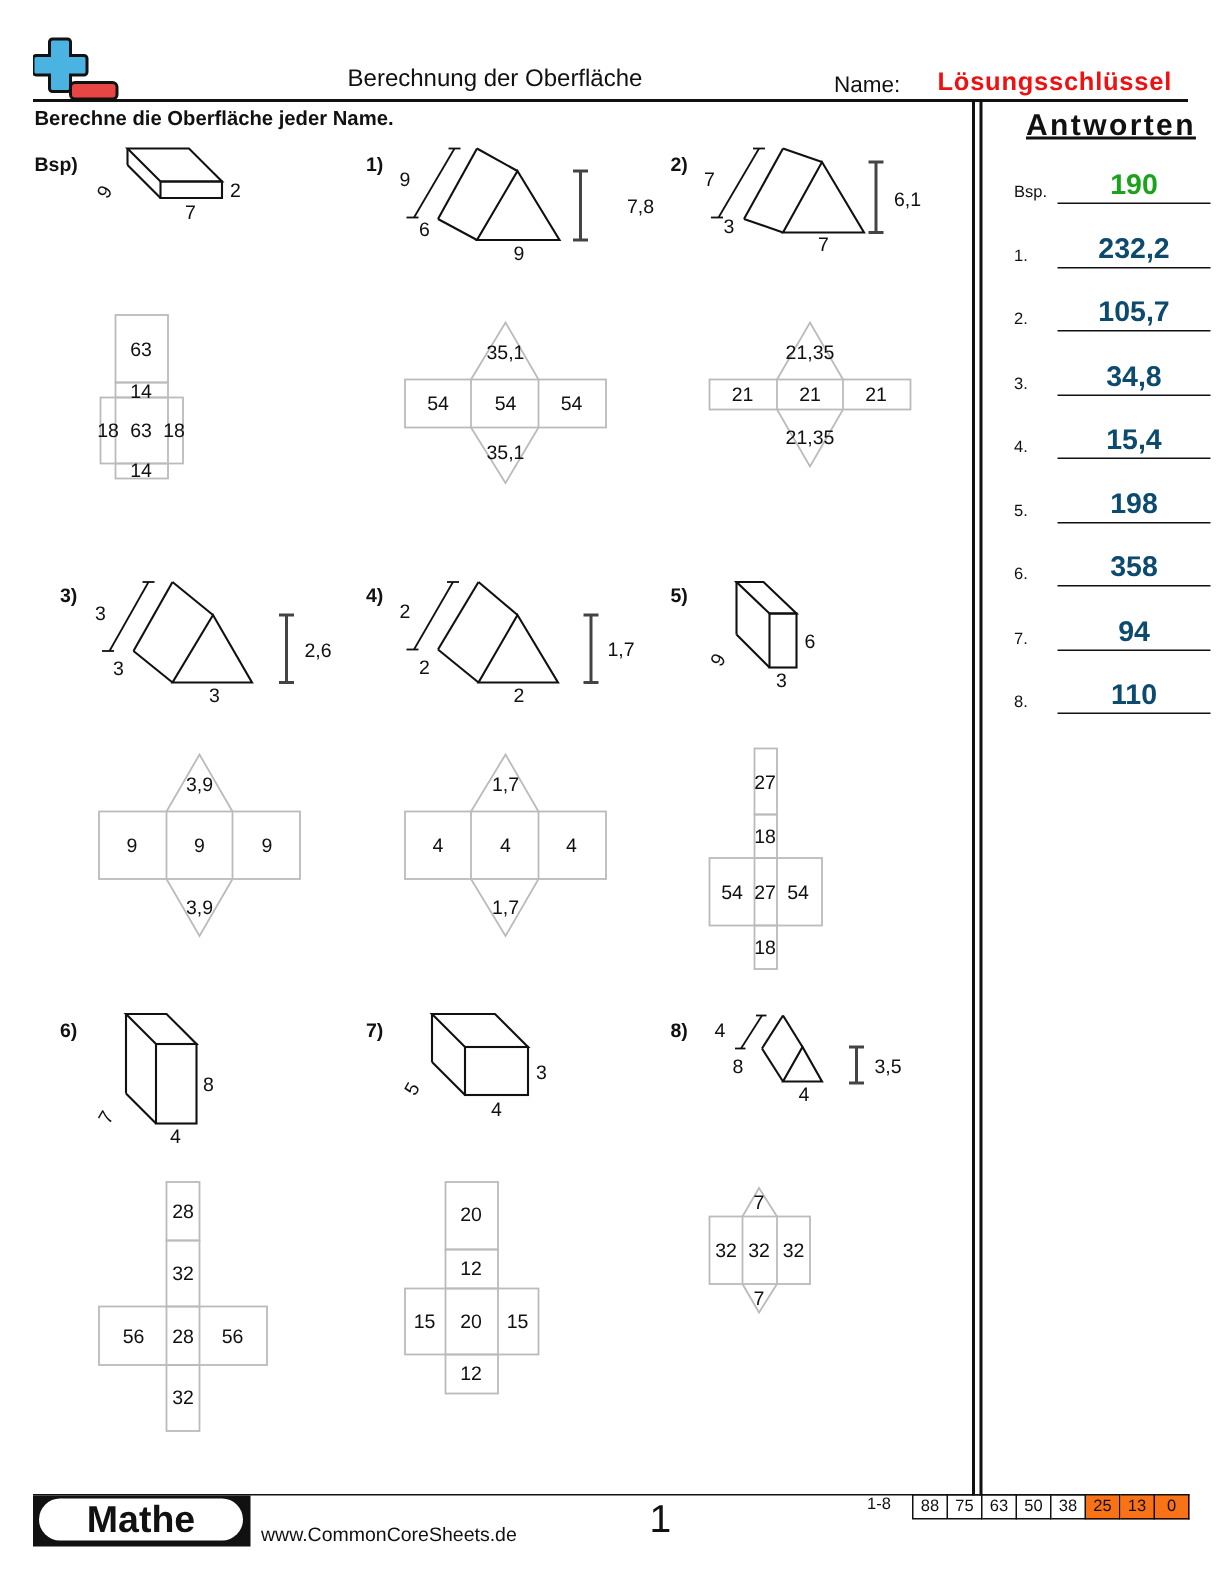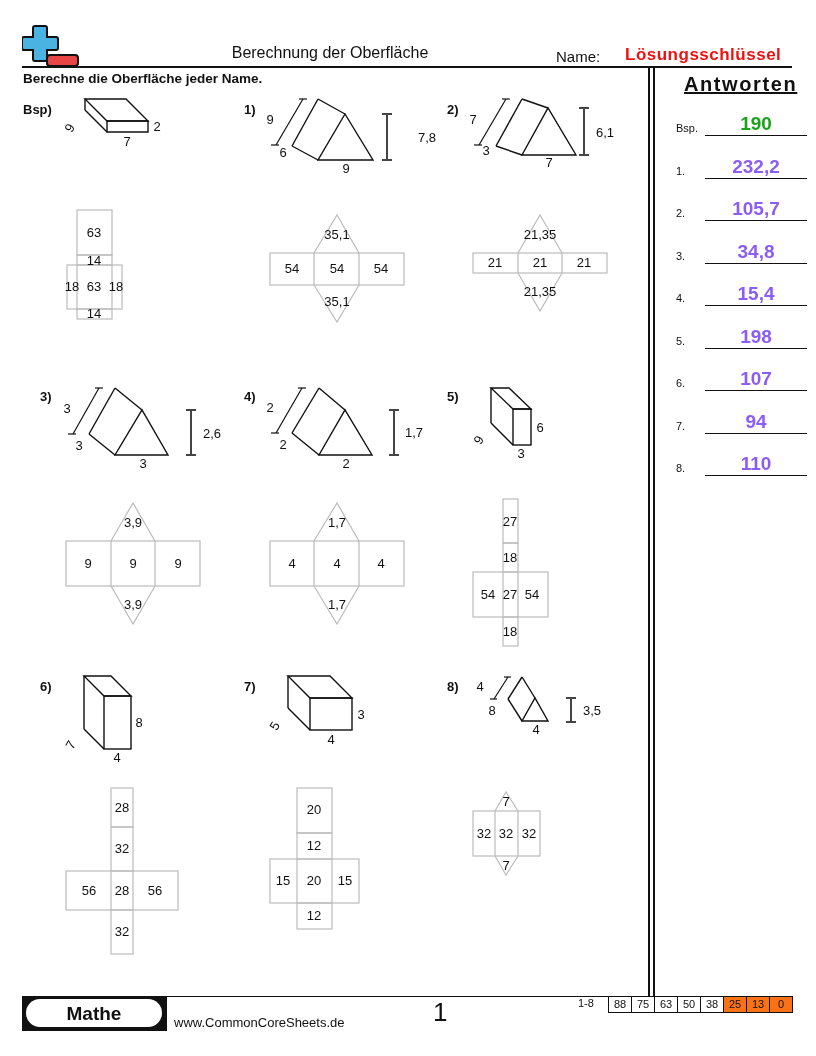--- a/index.html
+++ b/index.html
@@ -9,26 +9,26 @@
   .name-label { left:556px; top:48px; font-size:15px; }
   .name-value { left:625px; top:45px; font-size:17px; font-weight:bold; color:#ee1111; letter-spacing:0.5px; }
   .topline { left:22px; top:66px; width:770px; height:2px; background:#111; }
   .instr { left:23px; top:71px; font-size:13.5px; font-weight:bold; }
   .vline1 { left:648px; top:67px; width:2px; height:930px; background:#111; }
   .vline2 { left:653px; top:67px; width:2px; height:930px; background:#111; }
   .ans-head { left:684px; top:73px; font-size:20px; font-weight:bold; letter-spacing:1.6px; text-decoration:underline; }
   .ans-row { left:676px; width:135px; height:30px; }
   .ans-num { position:absolute; left:0; bottom:2px; font-size:11px; }
   .ans-line { position:absolute; left:29px; bottom:0; width:102px; height:1px; background:#111; }
-  .ans-val { position:absolute; left:29px; width:102px; bottom:1px; text-align:center; font-size:19px; font-weight:bold; color:#8b5cf6; }
+  .ans-val { position:absolute; left:29px; width:102px; bottom:1px; text-align:center; font-size:19px; font-weight:bold; color:#0c4a6e; }
   .ans-val.ex { color:#1aa31a; }
   .qlabel { font-size:13px; font-weight:bold; }
   .bottomline { left:22px; top:996px; width:770px; height:1px; background:#111; }
   .mathe-box { left:22px; top:997px; width:145px; height:34px; background:#111; }
-  .mathe-pill { left:26px; top:999px; width:136px; height:28px; background:#fff; border-radius:14px; text-align:center; font-weight:bold; font-size:19px; line-height:29px; }
+  .mathe-pill { left:26px; top:999px; width:136px; height:28px; background:#fff; border-radius:14px; text-align:center; font-weight:bold; font-size:25px; line-height:29px; }
   .site { left:174px; top:1015px; font-size:13px; }
   .page-num { left:433px; top:997px; font-size:26px; }
   .score { left:578px; top:996px; height:16px; display:flex; font-size:11px; }
   .score .lbl { width:30px; text-align:left; padding-top:1px; }
   .score .cell { width:22px; height:15px; border:1px solid #111; border-left:none; text-align:center; line-height:15px; }
   .score .cell.first { border-left:1px solid #111; }
   .score .cell.blue { background:#f97316; }
 </style>
 </head>
 <body>
@@ -73,21 +73,21 @@
   <span class="ans-val">15,4</span>
   <span class="ans-line"></span>
 </div>
 <div class="abs ans-row" style="top:319px">
   <span class="ans-num">5.</span>
   <span class="ans-val">198</span>
   <span class="ans-line"></span>
 </div>
 <div class="abs ans-row" style="top:361px">
   <span class="ans-num">6.</span>
-  <span class="ans-val">107</span>
+  <span class="ans-val">358</span>
   <span class="ans-line"></span>
 </div>
 <div class="abs ans-row" style="top:404px">
   <span class="ans-num">7.</span>
   <span class="ans-val">94</span>
   <span class="ans-line"></span>
 </div>
 <div class="abs ans-row" style="top:446px">
   <span class="ans-num">8.</span>
   <span class="ans-val">110</span>

